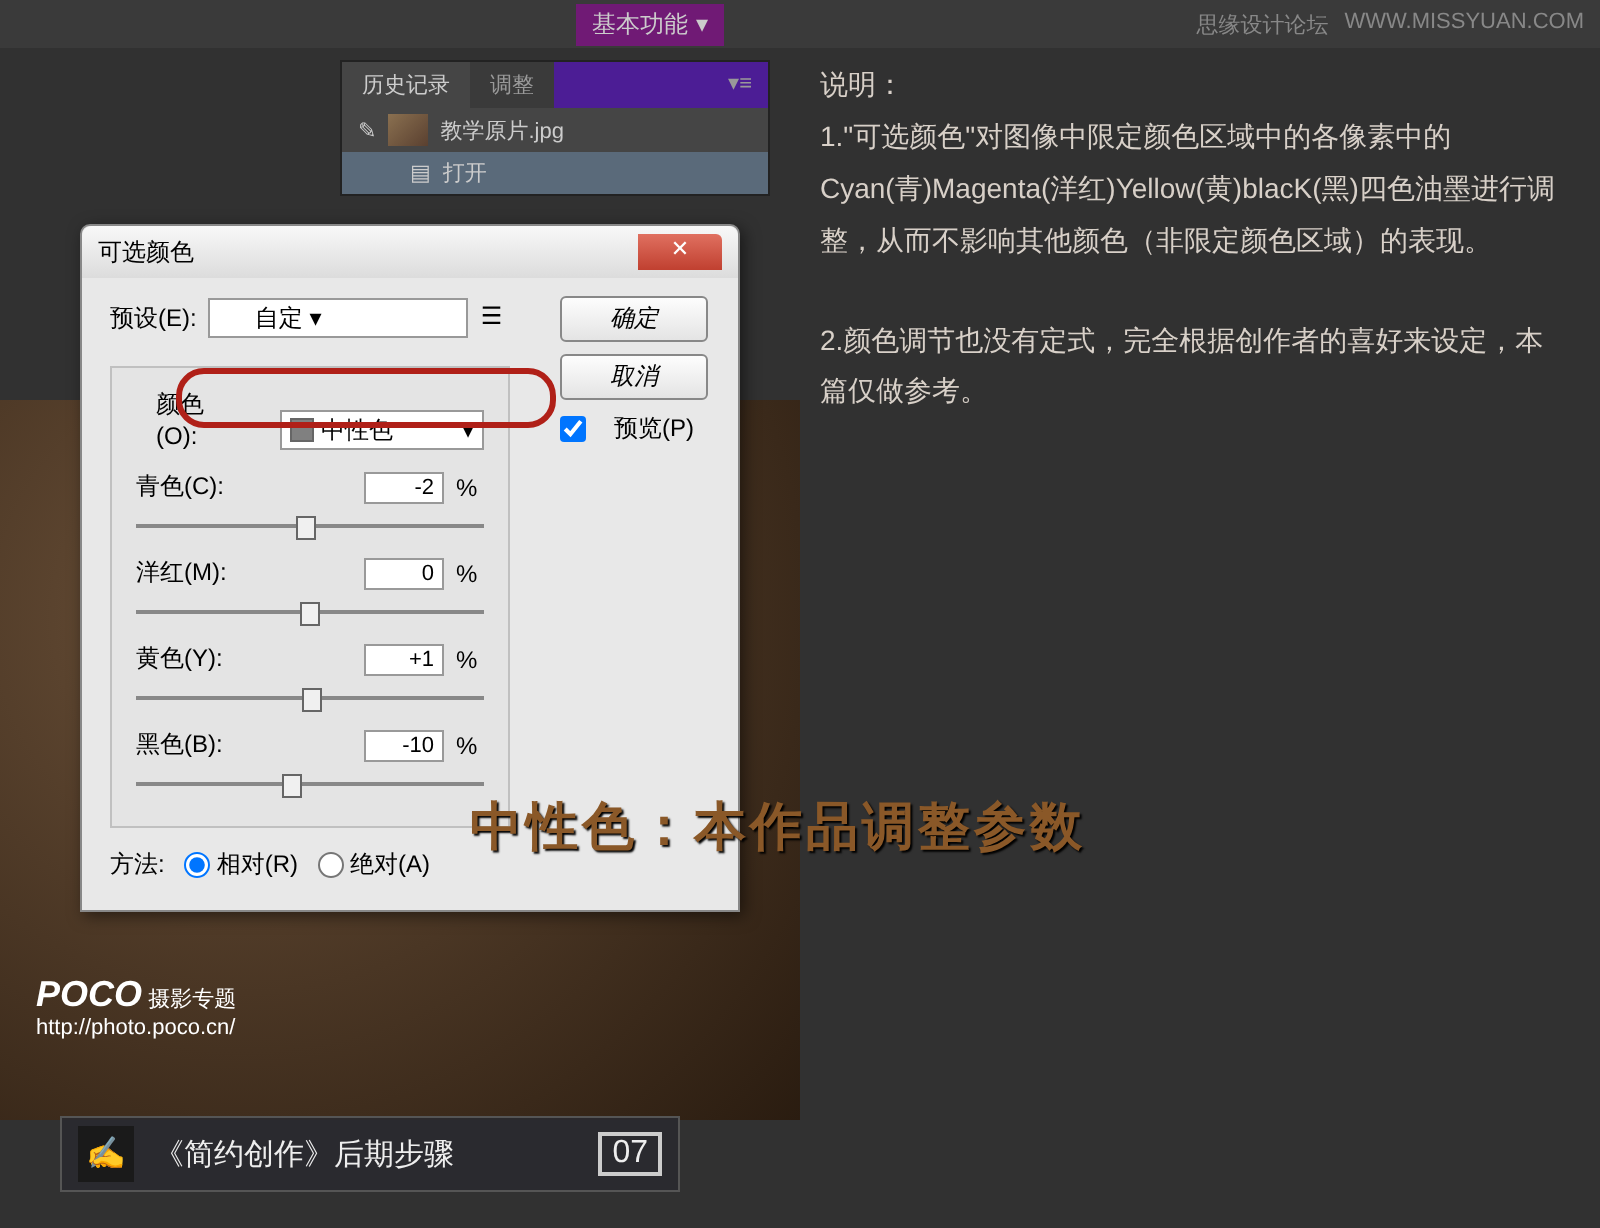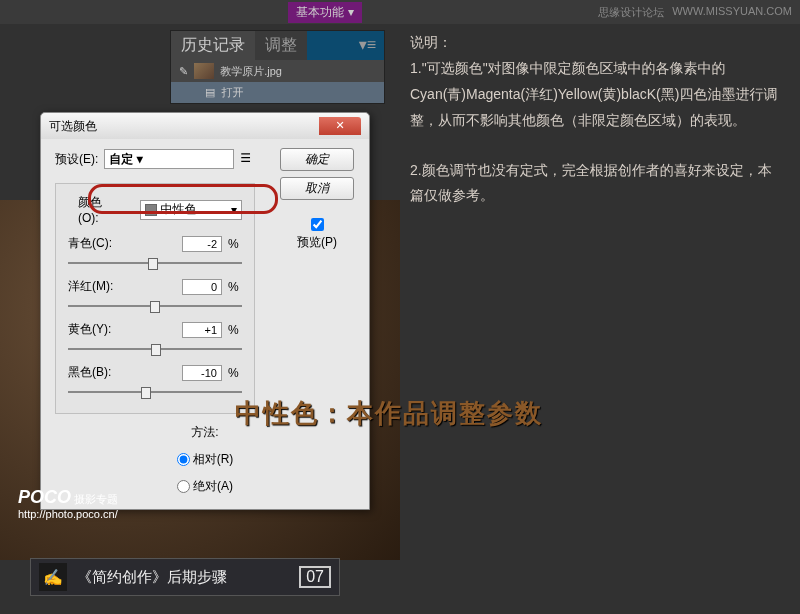--- a/index.html
+++ b/index.html
@@ -3,52 +3,52 @@
 <meta charset="utf-8">
 <style>
 * { margin: 0; padding: 0; box-sizing: border-box; font-family: "Microsoft YaHei", sans-serif; }
 body { background: #313131; width: 800px; height: 614px; overflow: hidden; position: relative; }
 
 .top-bar { position: absolute; top: 0; left: 0; right: 0; height: 24px; background: #3a3a3a; display: flex; justify-content: space-between; align-items: center; padding: 0 8px; }
 .top-dropdown { background: #701a75; color: #ccc; font-size: 12px; padding: 2px 8px; display: flex; align-items: center; gap: 4px; margin-left: 280px; }
 .top-right { color: #888; font-size: 11px; display: flex; gap: 8px; }
 
 .history-panel { position: absolute; top: 30px; left: 170px; width: 215px; background: #454545; border: 1px solid #222; }
-.history-tabs { display: flex; background: #0c4a6e; font-size: 16px; }
+.history-tabs { display: flex; background: #4c1d95; font-size: 11px; }
 .history-tab { padding: 4px 10px; color: #ccc; background: #454545; }
 .history-tab.inactive { background: #3a3a3a; color: #999; }
 .history-tab-close { margin-left: auto; padding: 4px 8px; color: #999; cursor: pointer; }
 .history-item { display: flex; align-items: center; padding: 3px 8px; color: #ccc; font-size: 11px; gap: 6px; }
 .history-item .thumb { width: 20px; height: 16px; background: linear-gradient(135deg, #8a7050, #5a4030); }
 .history-item.sel { background: #5a6a7a; }
 
 .dialog { position: absolute; top: 112px; left: 40px; width: 330px; background: #e8e8e8; border: 1px solid #888; border-radius: 5px 5px 0 0; box-shadow: 2px 2px 8px rgba(0,0,0,0.5); }
 .dialog-title { background: linear-gradient(#f8f8f8, #dcdcdc); padding: 4px 8px; font-size: 12px; display: flex; align-items: center; border-radius: 5px 5px 0 0; }
 .dialog-close { margin-left: auto; width: 42px; height: 18px; background: linear-gradient(#e07060, #c04030); color: #fff; text-align: center; line-height: 16px; font-size: 11px; border-radius: 0 3px 0 0; cursor: pointer; }
 .dialog-body { padding: 10px 14px 14px; }
 .preset-row { display: flex; align-items: center; gap: 6px; font-size: 12px; margin-bottom: 14px; }
-.preset-row select, .preset-row .sel-box { flex: 0 0 130px; padding: 1px 4px; font-size: 12px; border: 1px solid #999; background: #fff; height: 20px; font-weight: bold; }
+.preset-row select, .preset-row .sel-box { flex: 0 0 130px; padding: 1px 22px; font-size: 12px; border: 1px solid #999; background: #fff; height: 20px; }
 .preset-icon { width: 16px; height: 16px; }
 .sliders-box { border: 1px solid #c0c0c0; padding: 10px 12px 6px; background: #e4e4e4; position: relative; }
-.color-row { display: flex; align-items: center; gap: 24px; font-size: 12px; margin-bottom: 10px; margin-left: 10px; }
+.color-row { display: flex; align-items: flex-end; gap: 24px; font-size: 12px; margin-bottom: 10px; margin-left: 10px; }
 .color-row .sel-box { width: 120px; display: flex; align-items: center; gap: 4px; padding: 1px 4px; border: 1px solid #999; background: #fff; height: 20px; }
 .color-swatch { width: 12px; height: 12px; background: #808080; border: 1px solid #666; }
 .red-annot { position: absolute; top: 0; left: 32px; width: 190px; height: 30px; border: 3px solid #b02018; border-radius: 14px; pointer-events: none; }
 .slider-row { display: flex; align-items: center; font-size: 12px; margin-bottom: 2px; gap: 6px; }
 .slider-row label { width: 55px; }
 .slider-row input[type=text] { width: 40px; text-align: right; padding: 1px 4px; border: 1px solid #999; font-size: 11px; }
 .slider-row .pct { width: 14px; }
 .slider-track { position: relative; height: 18px; margin-bottom: 6px; }
 .slider-line { position: absolute; top: 8px; left: 0; right: 0; height: 2px; background: #888; }
 .slider-thumb { position: absolute; top: 4px; width: 10px; height: 12px; background: #f0f0f0; border: 1px solid #666; transform: translateX(-50%); }
-.method-row { display: flex; align-items: center; gap: 10px; font-size: 12px; margin-top: 10px; flex-direction: column; }
+.method-row { display: flex; gap: 10px; font-size: 12px; margin-top: 10px; }
 .method-row label { display: flex; align-items: center; gap: 3px; }
 .btn-col { position: absolute; top: 148px; left: 280px; display: flex; flex-direction: column; gap: 6px; }
 .dlg-btn { width: 74px; padding: 2px 0; font-size: 12px; background: linear-gradient(#fdfdfd,#e4e4e4); border: 1px solid #888; border-radius: 3px; text-align: center; cursor: pointer; font-style: italic; }
-.preview-chk { font-size: 12px; display: flex; align-items: center; gap: 3px; margin-top: 12px; flex-direction: column; }
+.preview-chk { font-size: 12px; display: flex; align-items: center; gap: 14px; margin-top: 0; }
 
 .explain { position: absolute; top: 30px; left: 410px; width: 375px; color: #d8d0c8; font-size: 14px; line-height: 1.85; }
 .big-label { position: absolute; top: 396px; left: 235px; font-size: 26px; font-weight: bold; color: #8a5828; text-shadow: 1px 1px 1px #000; letter-spacing: 2px; }
 
 .bg-photo { position: absolute; top: 200px; left: 0; width: 400px; height: 360px; background: radial-gradient(circle at 30% 30%, #6a5038, #2a1c10); z-index: -1; }
 
 .poco { position: absolute; bottom: 94px; left: 18px; color: #fff; font-size: 11px; }
 .poco b { font-size: 18px; font-style: italic; }
 .bottom-strip { position: absolute; bottom: 18px; left: 30px; width: 310px; height: 38px; background: rgba(42,42,48,0.9); border: 1px solid #555; display: flex; align-items: center; gap: 10px; padding: 0 8px; }
 .strip-icon { width: 28px; height: 28px; background: #1a1a1a; display: flex; align-items: center; justify-content: center; font-size: 16px; color: #eee; }

